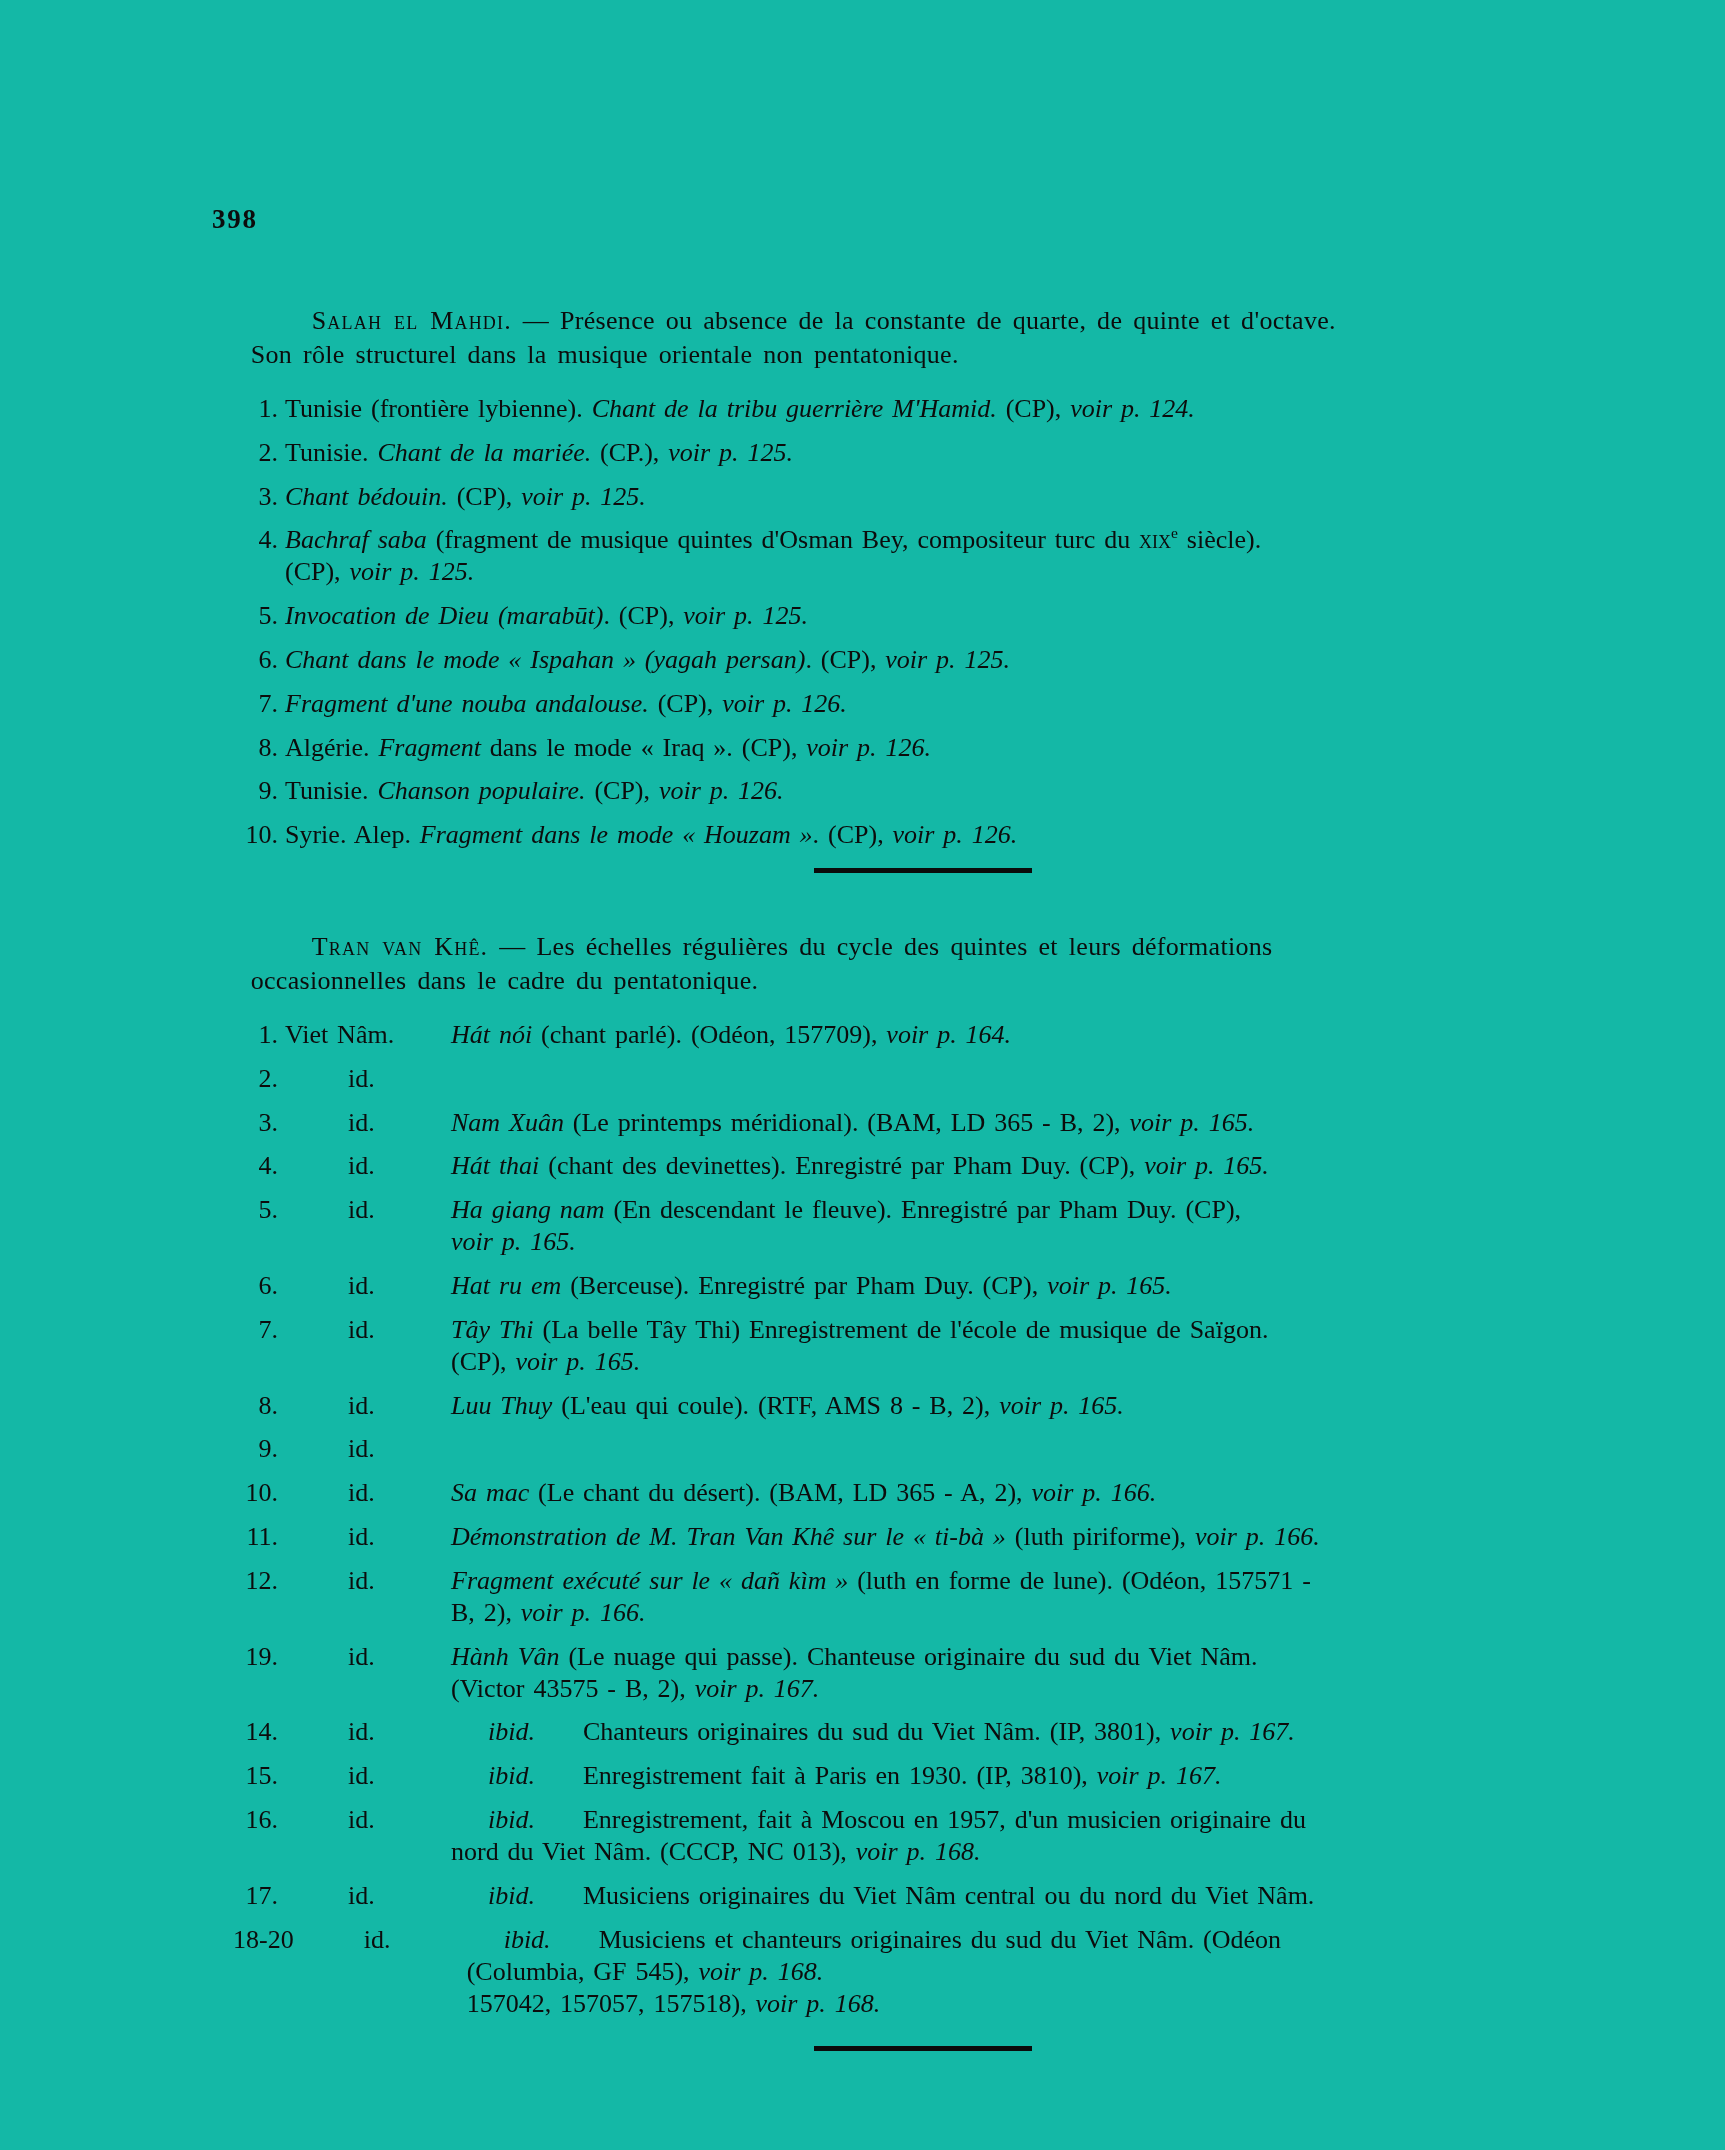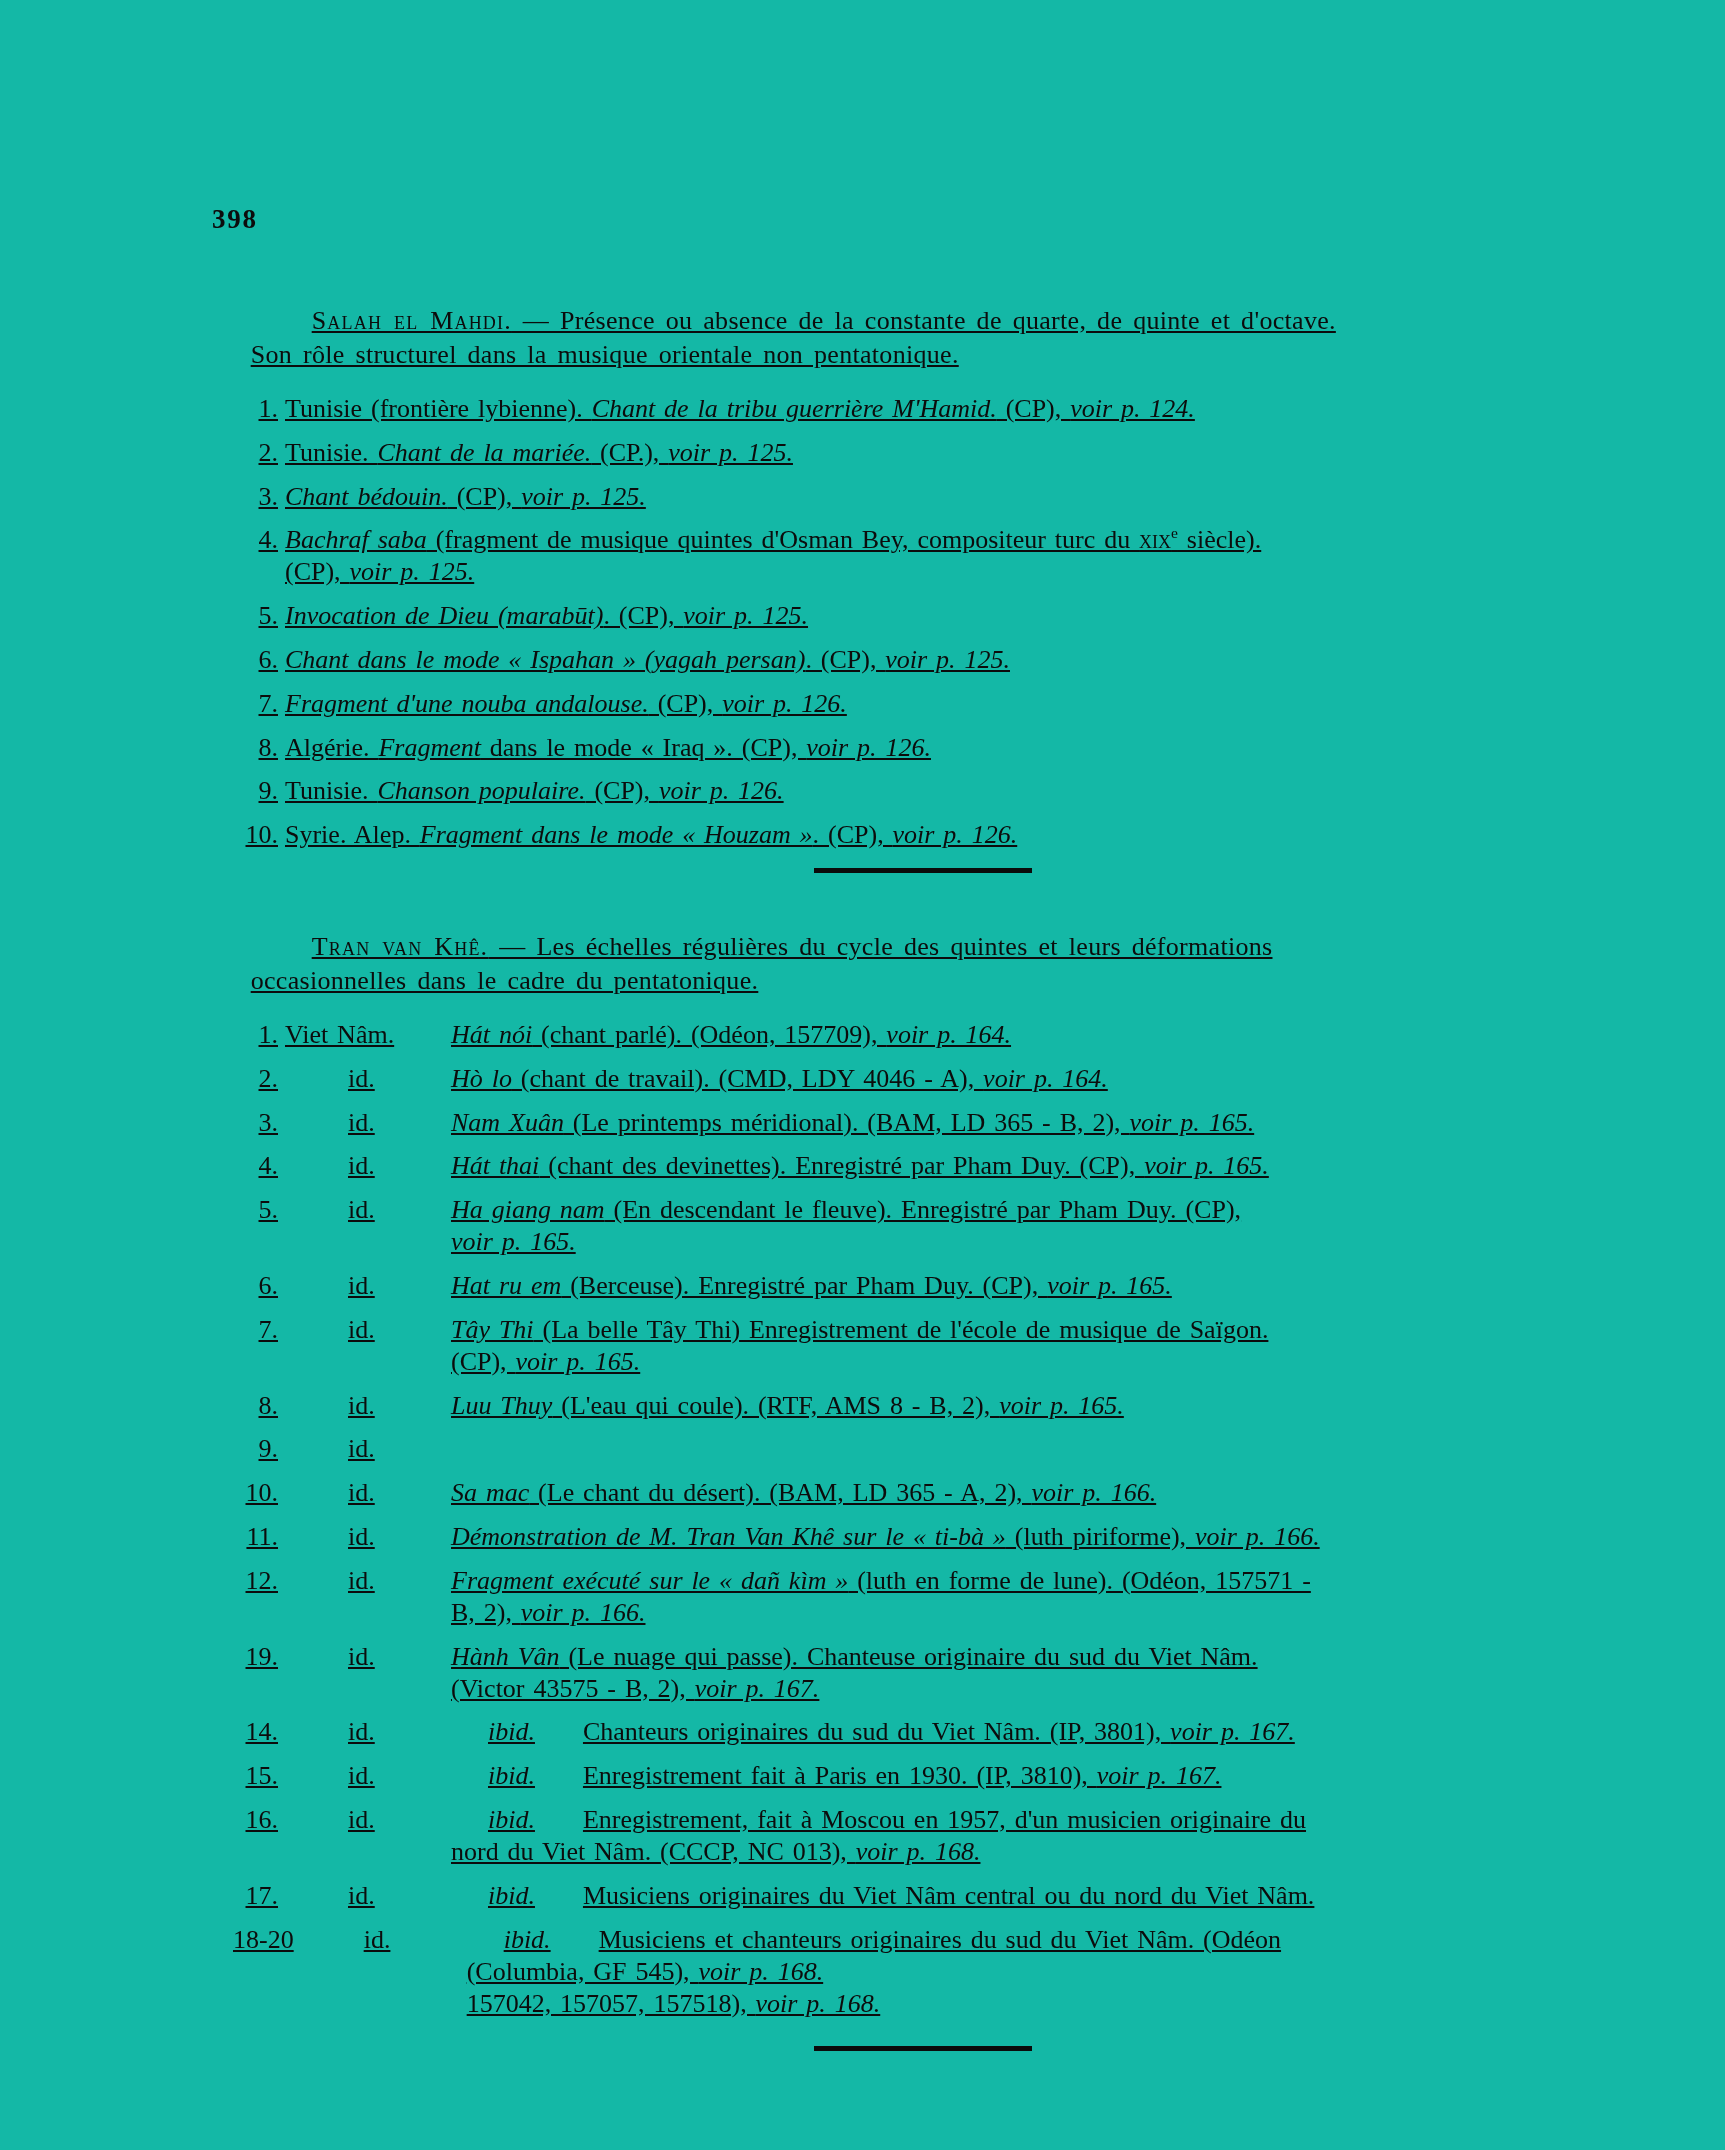--- a/index.html
+++ b/index.html
@@ -1,21 +1,21 @@
 <!DOCTYPE html>
 <html style="font-size:9.4px"><head>
 <meta charset="utf-8">
 <style>
   html,body{margin:0;padding:0;background:#e8e8e8;}
   .page{
     position:relative;width:1726px;height:2151px;background:#14b8a6;
     font-family:"Liberation Serif","DejaVu Serif",serif;color:#0c0c0c;overflow:hidden;
   }
   .page-number{position:absolute;left:212px;top:204px;font-size:27px;font-weight:bold;letter-spacing:1.8px;}
-  .content{position:absolute;left:233px;top:304px;width:1386px;font-size:26px;text-decoration:underline;}
+  .content{position:absolute;left:233px;top:304px;width:1386px;font-size:26px;}
   .sec-header{
     text-indent:61px;line-height:34px;white-space:pre-wrap;text-align:left;
     word-spacing:4.1px;letter-spacing:0.3px;margin:0 0 21px 17.7px;
   }
   .author{font-variant:small-caps;letter-spacing:1.2px;}
   .list{margin:0;}
   .row{display:flex;align-items:baseline;margin-bottom:11.8px;line-height:32px;word-spacing:2.4px;}
   .num{flex:0 0 45px;text-align:right;white-space:nowrap;}
   .mid{flex:0 0 159px;margin-left:7px;white-space:nowrap;}
   .id-label{padding-left:63px;}
@@ -89,21 +89,20 @@
 occasionnelles dans le cadre du pentatonique.</span></div>
       <div class="list">
           <div class="row">
             <span class="num">1.</span>
             <span class="mid"><span>Viet Nâm.</span></span>
             <span class="txt"><span class="it">Hát nói</span><span> (chant parlé). (Odéon, 157709), </span><span class="it">voir p. 164.</span></span>
           </div>
           <div class="row">
             <span class="num">2.</span>
             <span class="mid"><span class="id-label">id.</span></span>
-            <span class="txt"><span class="it">Hò lo</span><span> (chant de travail). (CMD, LDY 4046 - A), </span><span class="it">voir p. 164.</span></span>
           </div>
           <div class="row">
             <span class="num">3.</span>
             <span class="mid"><span class="id-label">id.</span></span>
             <span class="txt"><span class="it">Nam Xuân</span><span> (Le printemps méridional). (BAM, LD 365 - B, 2), </span><span class="it">voir p. 165.</span></span>
           </div>
           <div class="row">
             <span class="num">4.</span>
             <span class="mid"><span class="id-label">id.</span></span>
             <span class="txt"><span class="it">Hát thai</span><span> (chant des devinettes). Enregistré par Pham Duy. (CP), </span><span class="it">voir p. 165.</span></span>

